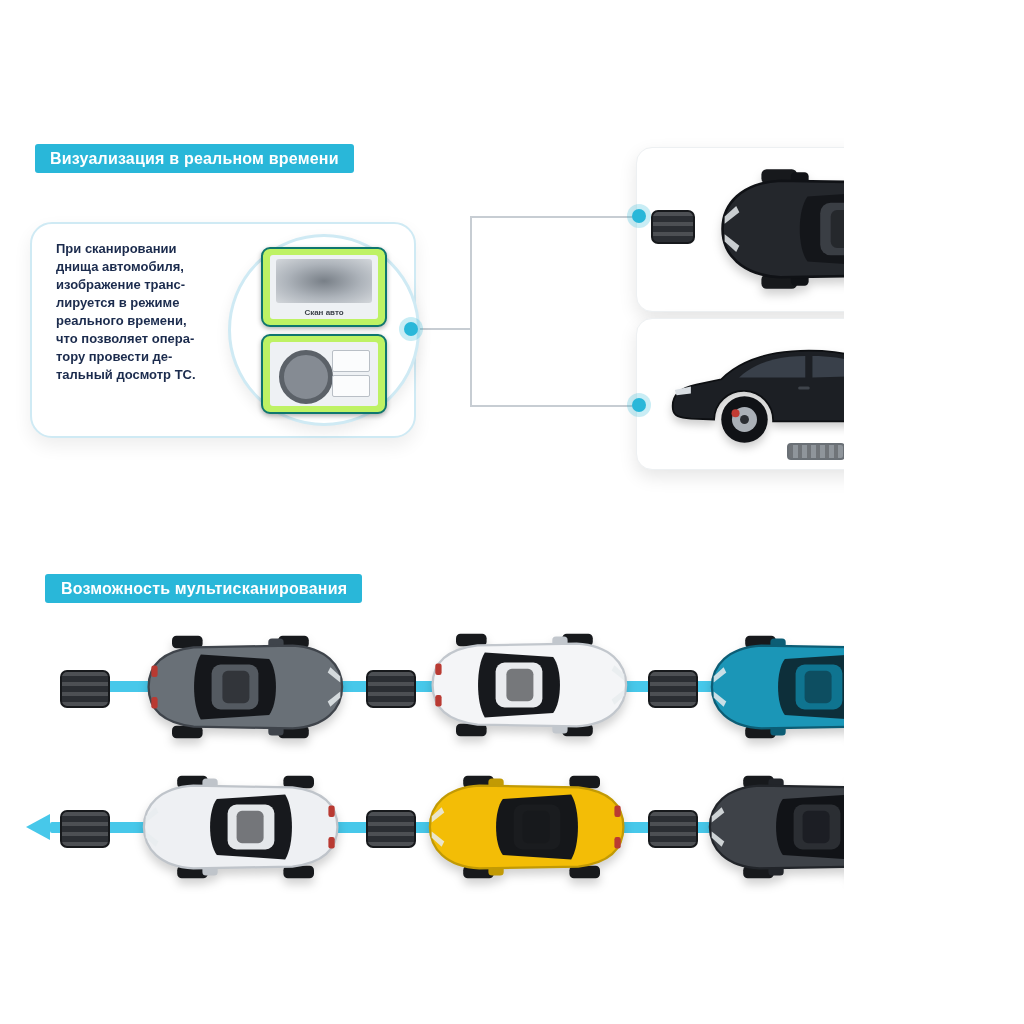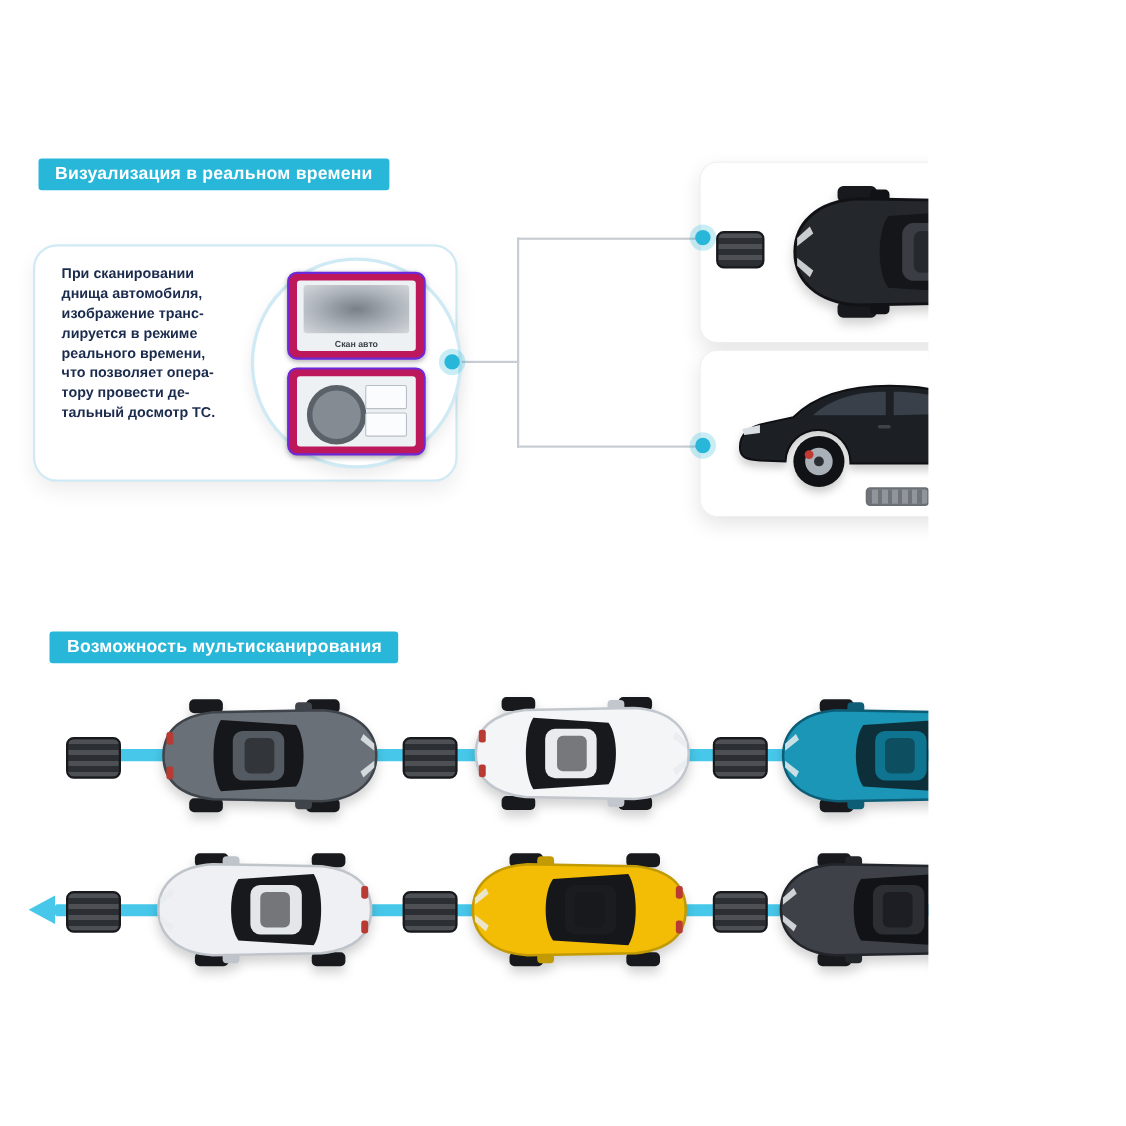--- a/index.html
+++ b/index.html
@@ -27,22 +27,22 @@
     white-space:pre-line;z-index:2;
   }
   
   .circle{
     position:absolute;left:228px;top:234px;width:186px;height:186px;
     background:#fff;border:3px solid var(--panel_border);border-radius:50%;
     z-index:3;display:flex;flex-direction:column;align-items:center;
     justify-content:center;gap:7px;box-shadow:0 6px 14px rgba(0,0,0,.08);
   }
   .tablet{
-    position:relative;width:122px;height:76px;background:#be185d;
-    border:2px solid #6d28d9;border-radius:9px;box-shadow:0 2px 5px rgba(0,0,0,.3);
+    position:relative;width:122px;height:76px;background:#bef264;
+    border:2px solid #0f766e;border-radius:9px;box-shadow:0 2px 5px rgba(0,0,0,.3);
   }
   .screen{position:absolute;left:7px;top:6px;right:7px;bottom:6px;background:#eef1f4;border-radius:3px;overflow:hidden;}
   .shot{position:absolute;left:6px;top:4px;right:6px;bottom:16px;border-radius:3px;
     background:radial-gradient(ellipse at center,#787f87 0%,#aeb4bb 55%,#d3d7db 100%);}
   .caption{position:absolute;bottom:2px;width:100%;text-align:center;font-size:8px;font-weight:bold;color:#3c424a;}
   .cam{position:absolute;left:9px;top:8px;width:44px;height:44px;border-radius:50%;background:#858b93;border:5px solid #5b6168;}
   .mini{position:absolute;background:#fbfcfd;border:1px solid #b9bfc6;border-radius:2px;}
   .mini1{left:62px;top:8px;width:36px;height:20px;}
   .mini2{left:62px;top:33px;width:36px;height:20px;}
   

